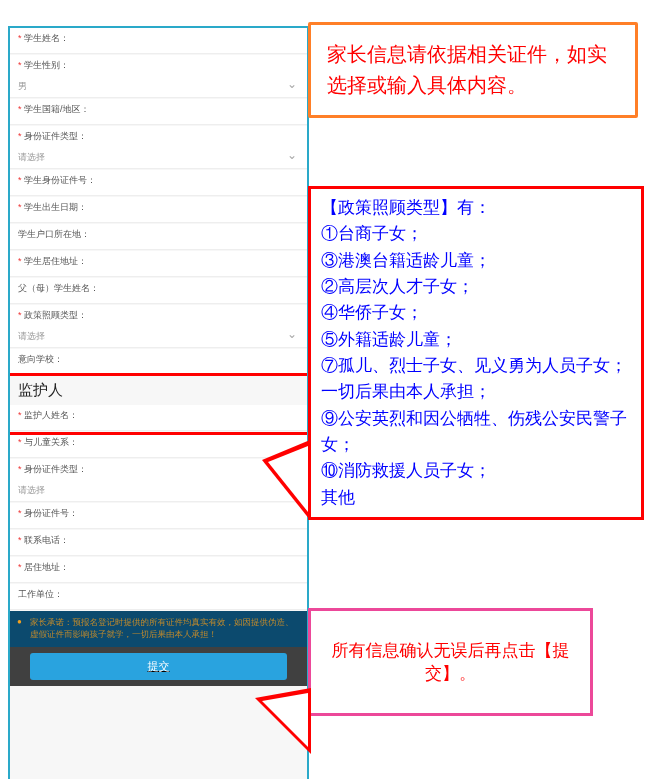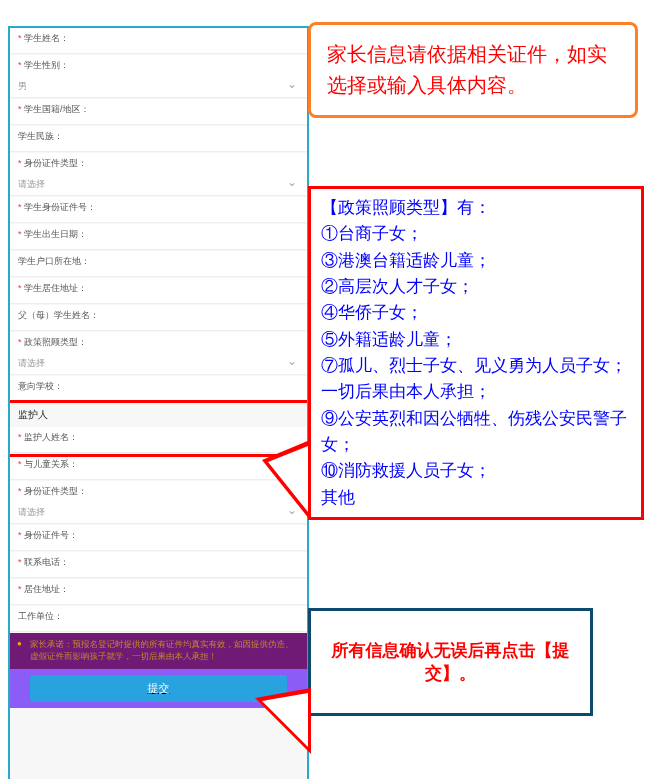--- a/index.html
+++ b/index.html
@@ -42,47 +42,47 @@
       content: "⌄";
       position: absolute;
       right: 10px;
       bottom: 6px;
       color: #aaa;
       font-size: 12px;
     }
     .section-head {
       background: #f7f7f7;
       padding: 5px 8px;
-      font-size: 10px;
+      font-size: 15px;
       color: #222;
     }
     .guardian-highlight {
       border: 3px solid #ff0000;
       margin: -3px;
       position: relative;
       z-index: 2;
     }
     .declaration {
-      background: #701a75;
+      background: #0c4a6e;
       padding: 6px 8px 6px 20px;
       font-size: 8.5px;
       color: #c08a2c;
       position: relative;
       line-height: 1.4;
     }
     .declaration::before {
       content: "●";
       position: absolute;
       left: 7px; top: 5px;
       font-size: 8px;
       color: #f0a020;
     }
     .submit-wrap {
       padding: 6px 20px;
-      background: #8b5cf6;
+      background: #404040;
       text-decoration: underline;
     }
     .submit-btn {
       display: block;
       width: 100%;
       background: #29a3df;
       color: #fff;
       text-align: center;
       padding: 6px 0;
       border: none;
@@ -92,45 +92,44 @@
     }
 
     
     .callout {
       position: absolute;
       font-family: "SimSun","宋体",serif;
     }
     .callout.orange {
       left: 308px; top: 22px; width: 330px;
       border: 3px solid #ff7f27;
-      border-radius: 8px;
+      border-radius: 2px;
       padding: 14px 16px;
       color: #ff0000;
       font-size: 20px;
       line-height: 1.55;
     }
     .callout.policy {
       left: 308px; top: 186px; width: 336px;
       border: 3px solid #ff0000;
       padding: 6px 10px 6px 10px;
       color: #0000ff;
       font-size: 17px;
       line-height: 1.55;
     }
     .callout.confirm {
       left: 308px; top: 608px; width: 285px; height: 108px;
-      border: 3px solid #0c4a6e;
+      border: 3px solid #ec4899;
       color: #ff0000;
       font-size: 17px;
       display: flex;
       align-items: center;
       justify-content: center;
       padding: 0 8px;
       text-align: center;
-      font-weight: bold;
     }
 
     
     .wedge {
       position: absolute;
       width: 0; height: 0;
       border-style: solid;
       z-index: 5;
     }
     
@@ -169,23 +168,20 @@
   <div id="student-fields">
       <div class="form-item">
         <span class="lbl req">学生姓名：</span>
       </div>
       <div class="form-item sel">
         <span class="lbl req">学生性别：</span>
         <span class="val">男</span>
       </div>
       <div class="form-item">
         <span class="lbl req">学生国籍/地区：</span>
-      </div>
-      <div class="form-item">
-        <span class="lbl">学生民族：</span>
       </div>
       <div class="form-item sel">
         <span class="lbl req">身份证件类型：</span>
         <span class="val">请选择</span>
       </div>
       <div class="form-item">
         <span class="lbl req">学生身份证件号：</span>
       </div>
       <div class="form-item">
         <span class="lbl req">学生出生日期：</span>

